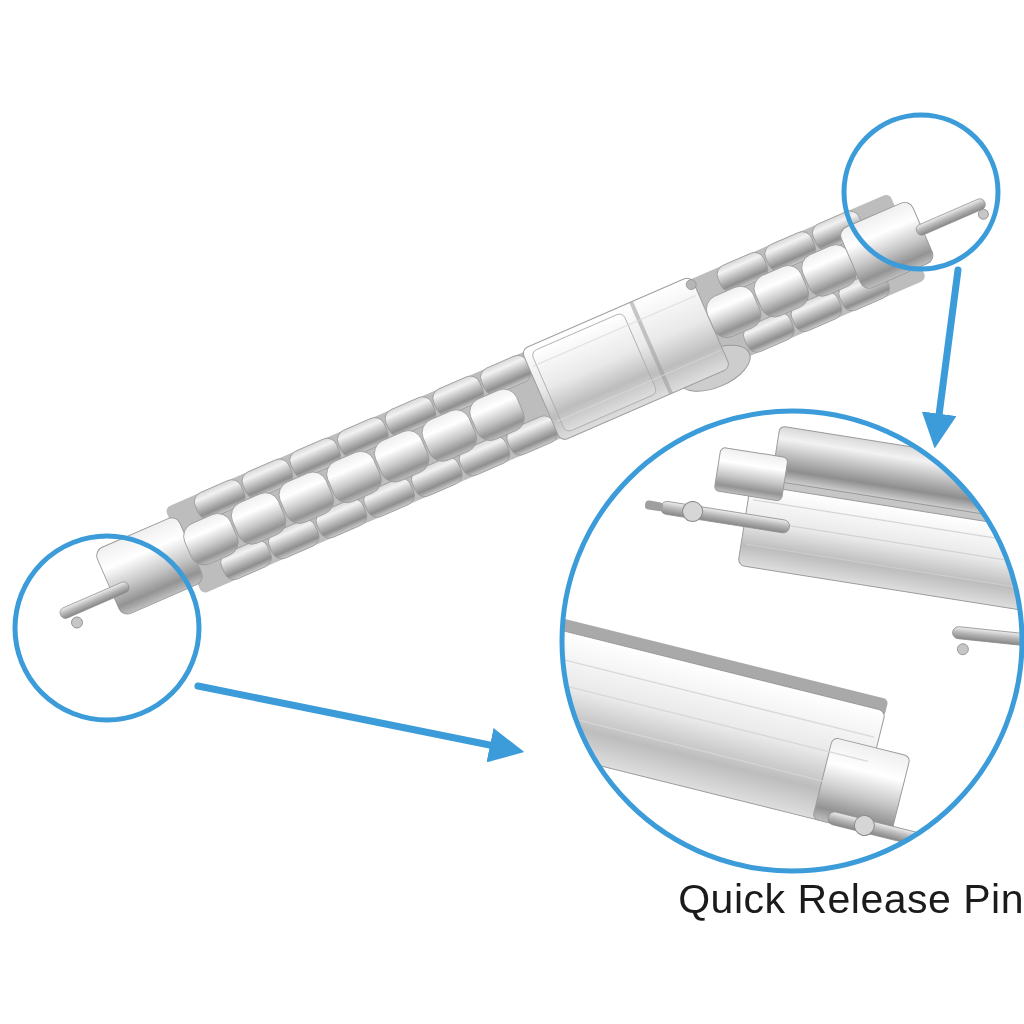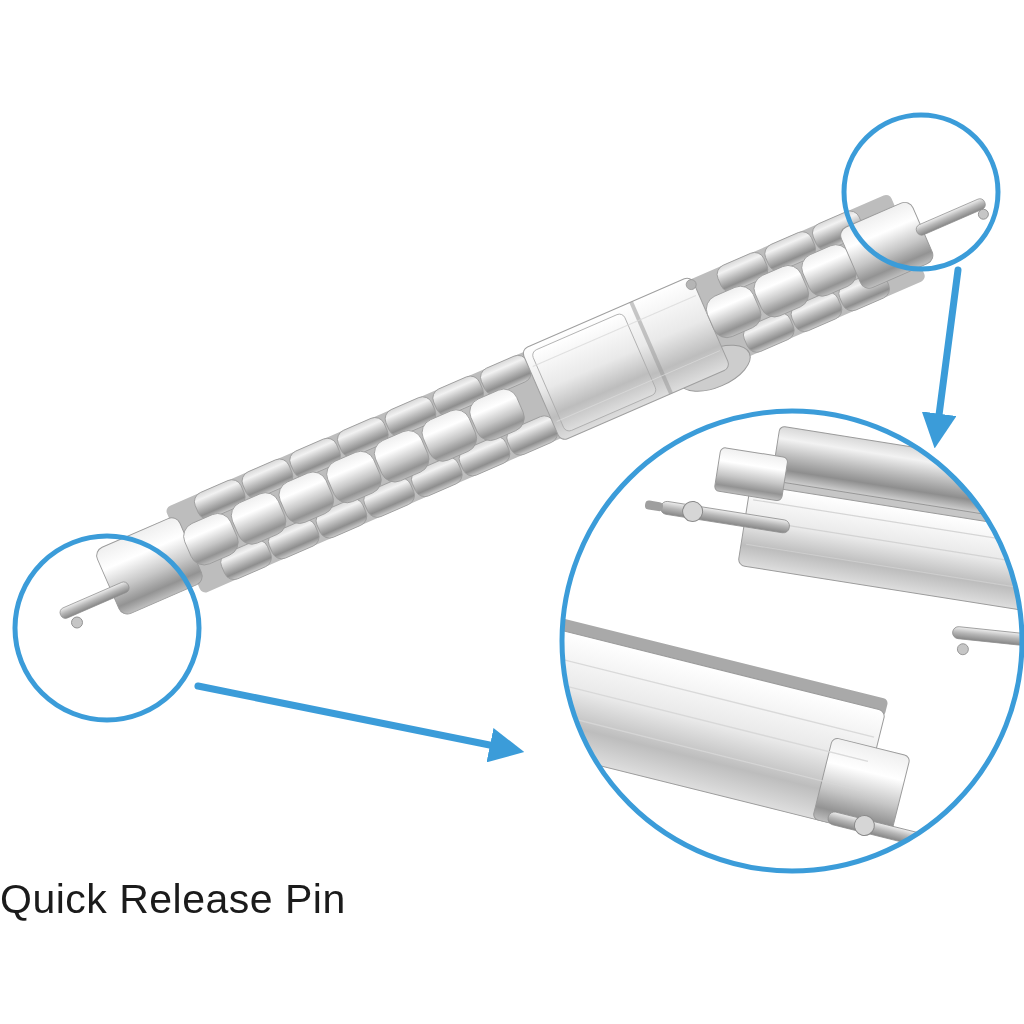--- a/index.html
+++ b/index.html
@@ -11,24 +11,25 @@
   body{
     width:1024px;height:1024px;
     background:var(--background);
     font-family:"Liberation Sans",sans-serif;
     overflow:hidden;
   }
   .stage{position:relative;width:1024px;height:1024px;background:var(--background);}
   .stage > svg{position:absolute;left:0;top:0;}
   .caption{
     position:absolute;left:0;right:0;top:876px;
-    text-align:left;
+    text-align:right;
     font-size:41px;
     color:var(--caption-color);
     letter-spacing:0.5px;
+    padding-left:10px;
   }
 </style>
 </head>
 <body>
 
 <div class="stage">
 
   <svg width="1024" height="1024" viewBox="0 0 1024 1024">
     <defs>
       <linearGradient id="gSide" x1="0" y1="0" x2="0" y2="1">

